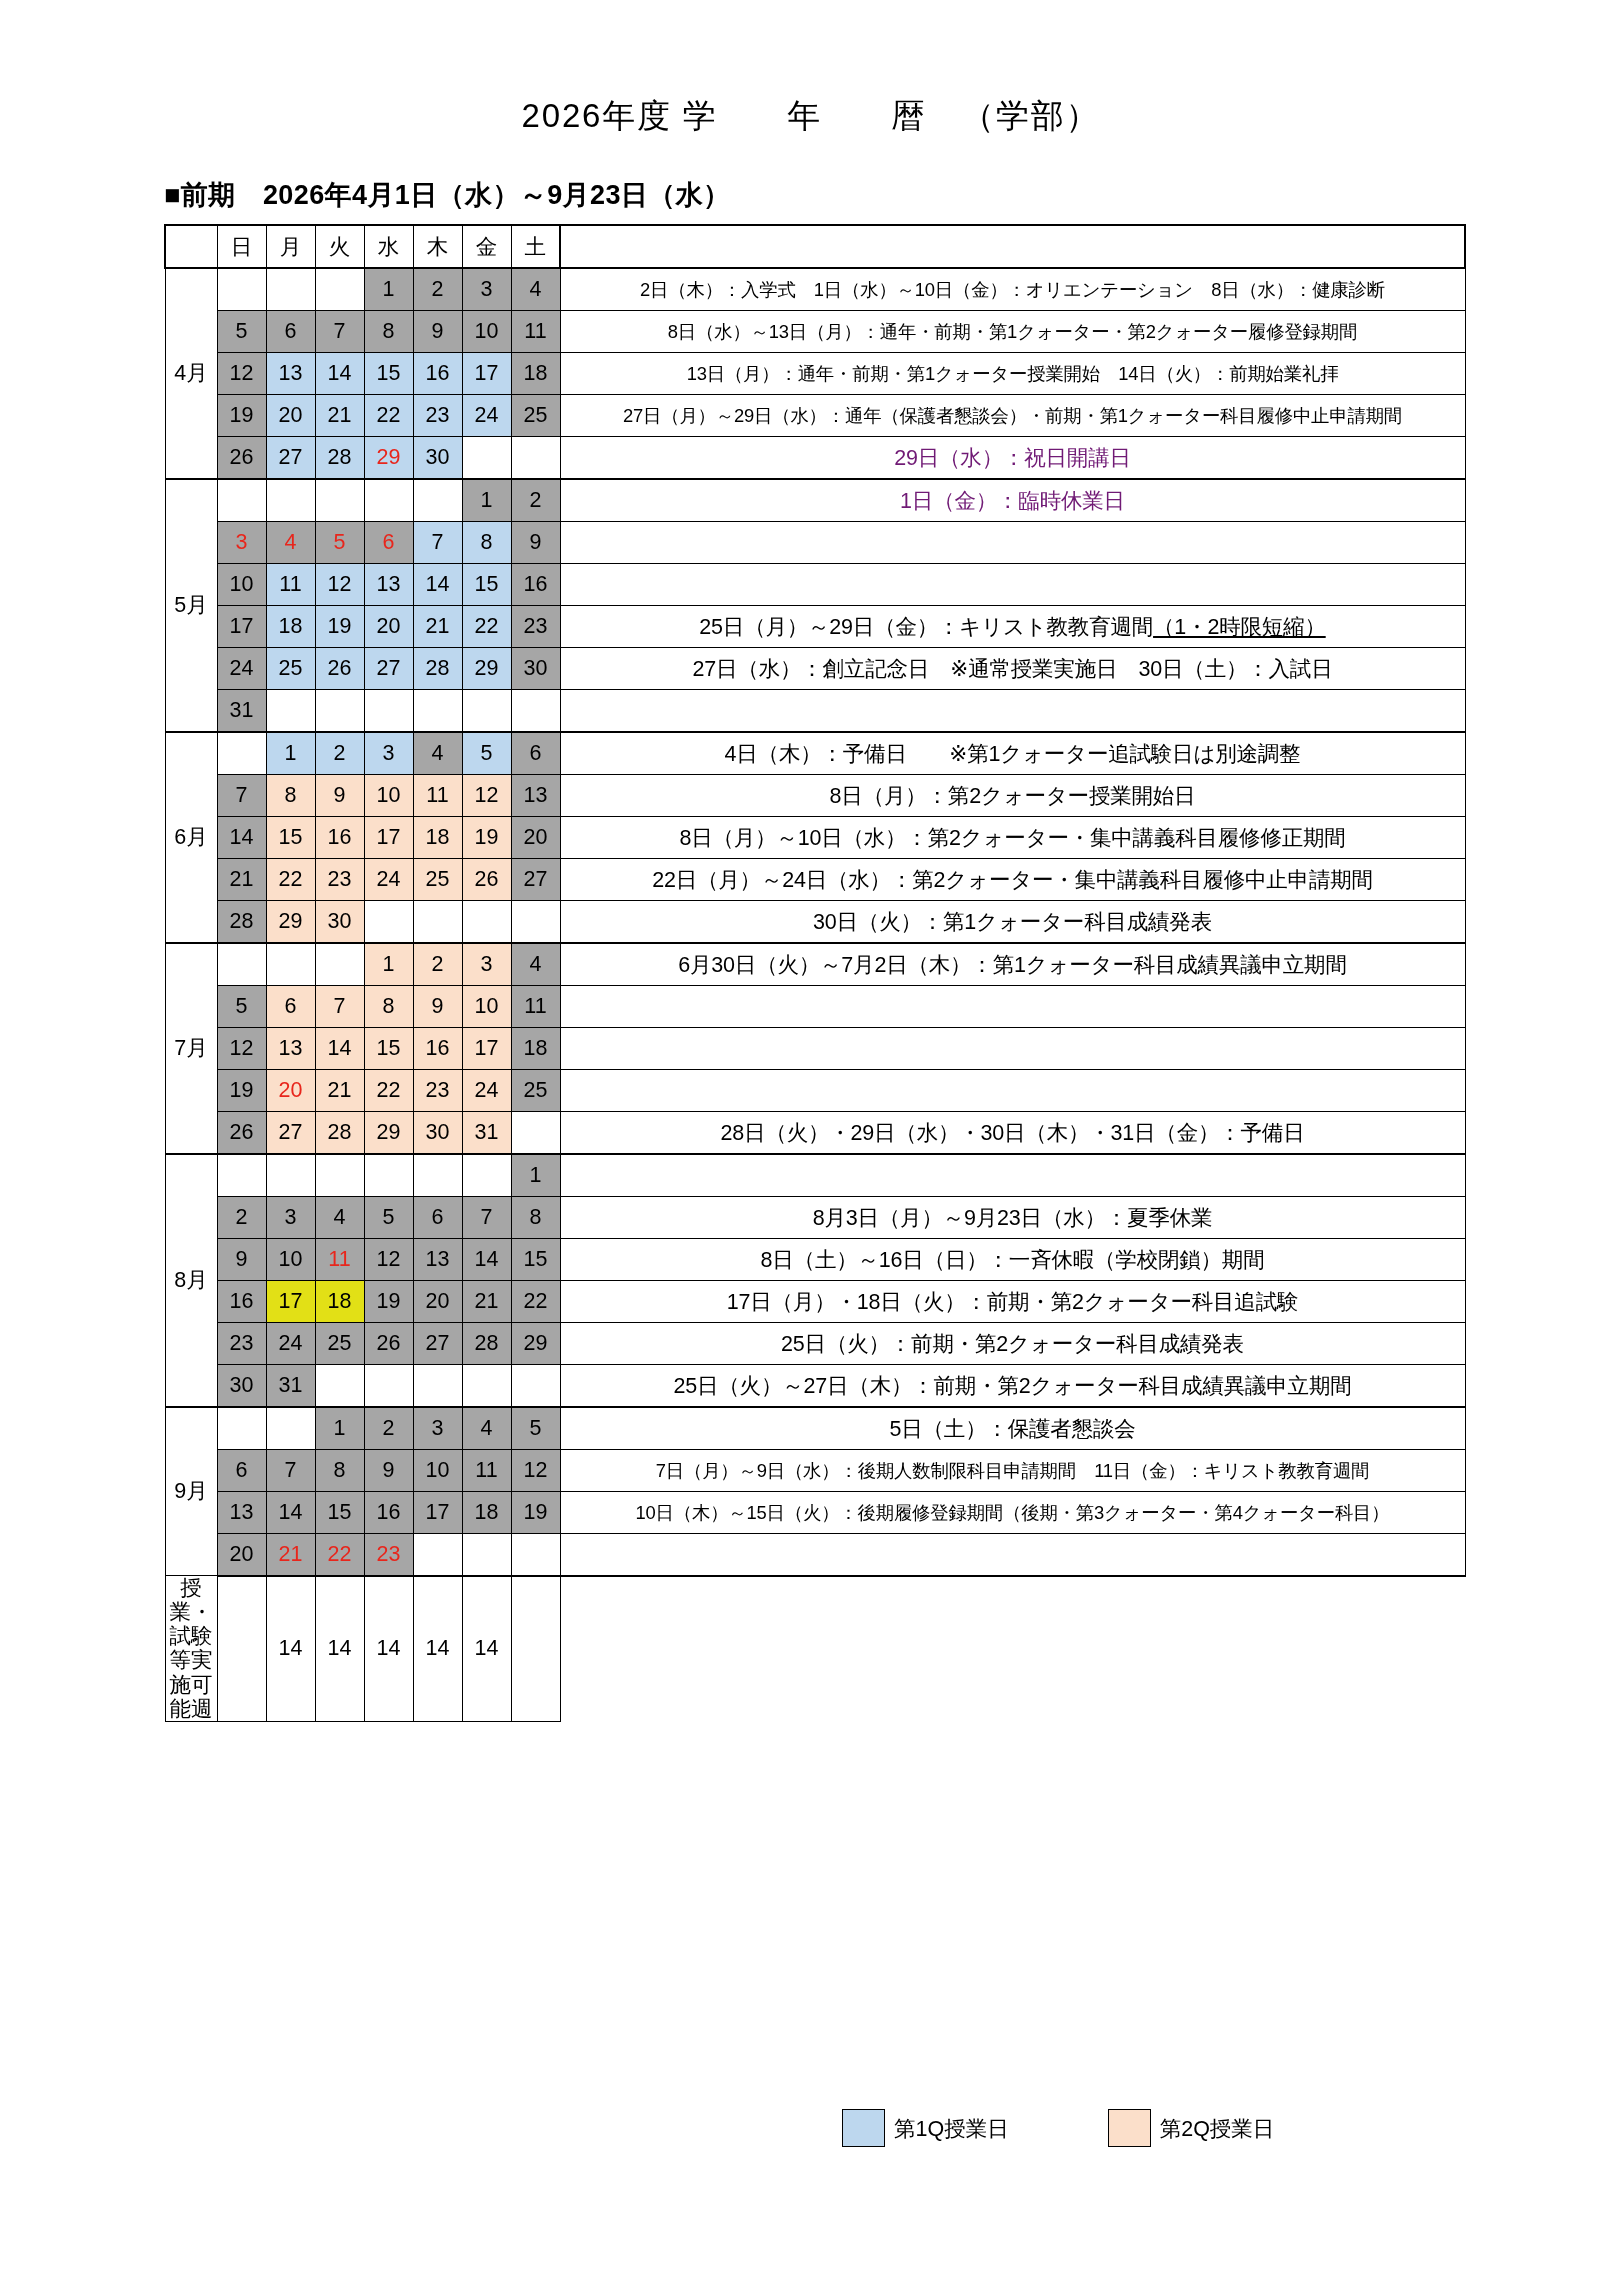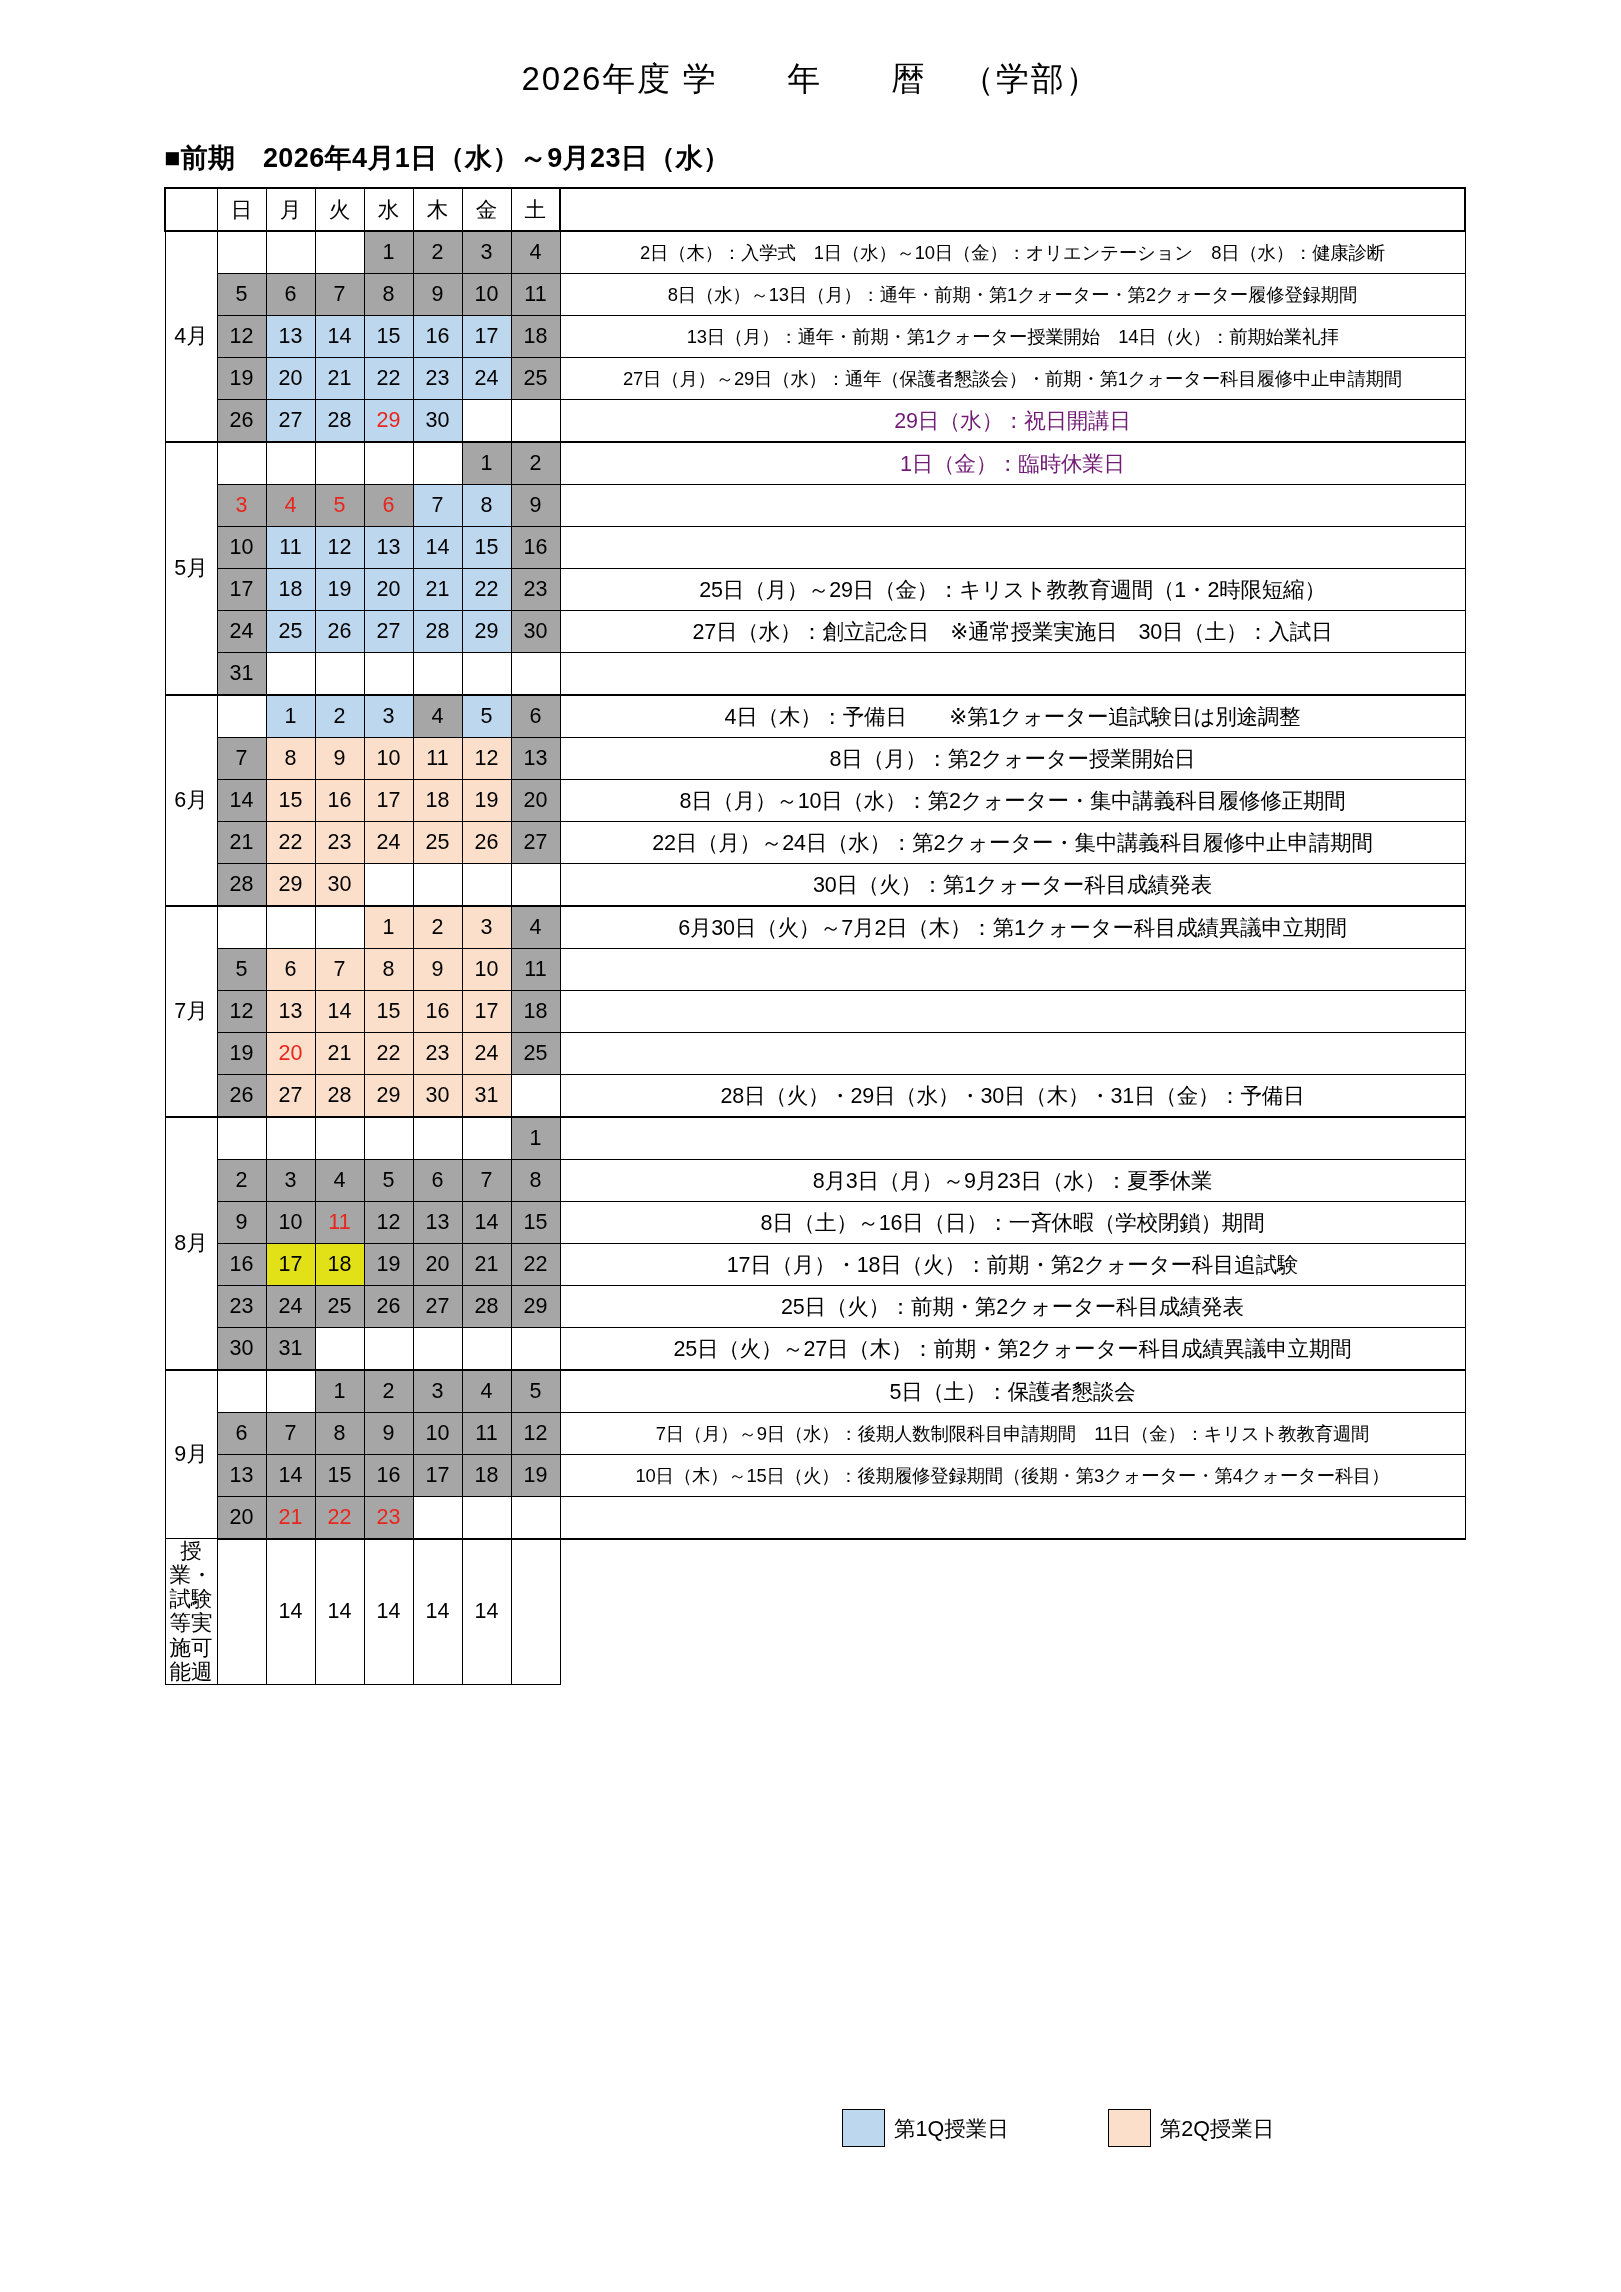--- a/index.html
+++ b/index.html
@@ -11,21 +11,21 @@
     width: 1622px;
     height: 2293px;
     font-family: "Liberation Sans", "DejaVu Sans", sans-serif;
     color: #000000;
     position: relative;
   }
   .page {
     width: 1622px;
     height: 2124px;
     box-sizing: border-box;
-    padding: 57px 0 0 0;
+    padding: 94px 0 0 0;
     position: relative;
   }
   .title {
     text-align: center;
     font-size: 33px;
     letter-spacing: 1.8px;
     font-weight: normal;
     margin: 0 0 38px 0;
   }
   .subtitle {
@@ -77,21 +77,21 @@
     white-space: nowrap;
     letter-spacing: -0.2px;
   }
   td.note.small {
     font-size: 18.4px;
   }
   td.note.red {
     color: #701a75;
     font-size: 21.5px;
   }
-  .uline { }
+  .uline { text-decoration: underline; }
 
   
   td.d { color: #000; }
   td.gray { background: #a6a6a6; }
   td.q1   { background: #bdd7ee; }
   td.q2   { background: #fbdfca; }
   td.yellow { background: #e2e016; }
   td.white { background: #ffffff; }
   td.redtext { color: #e8261c; }
 

